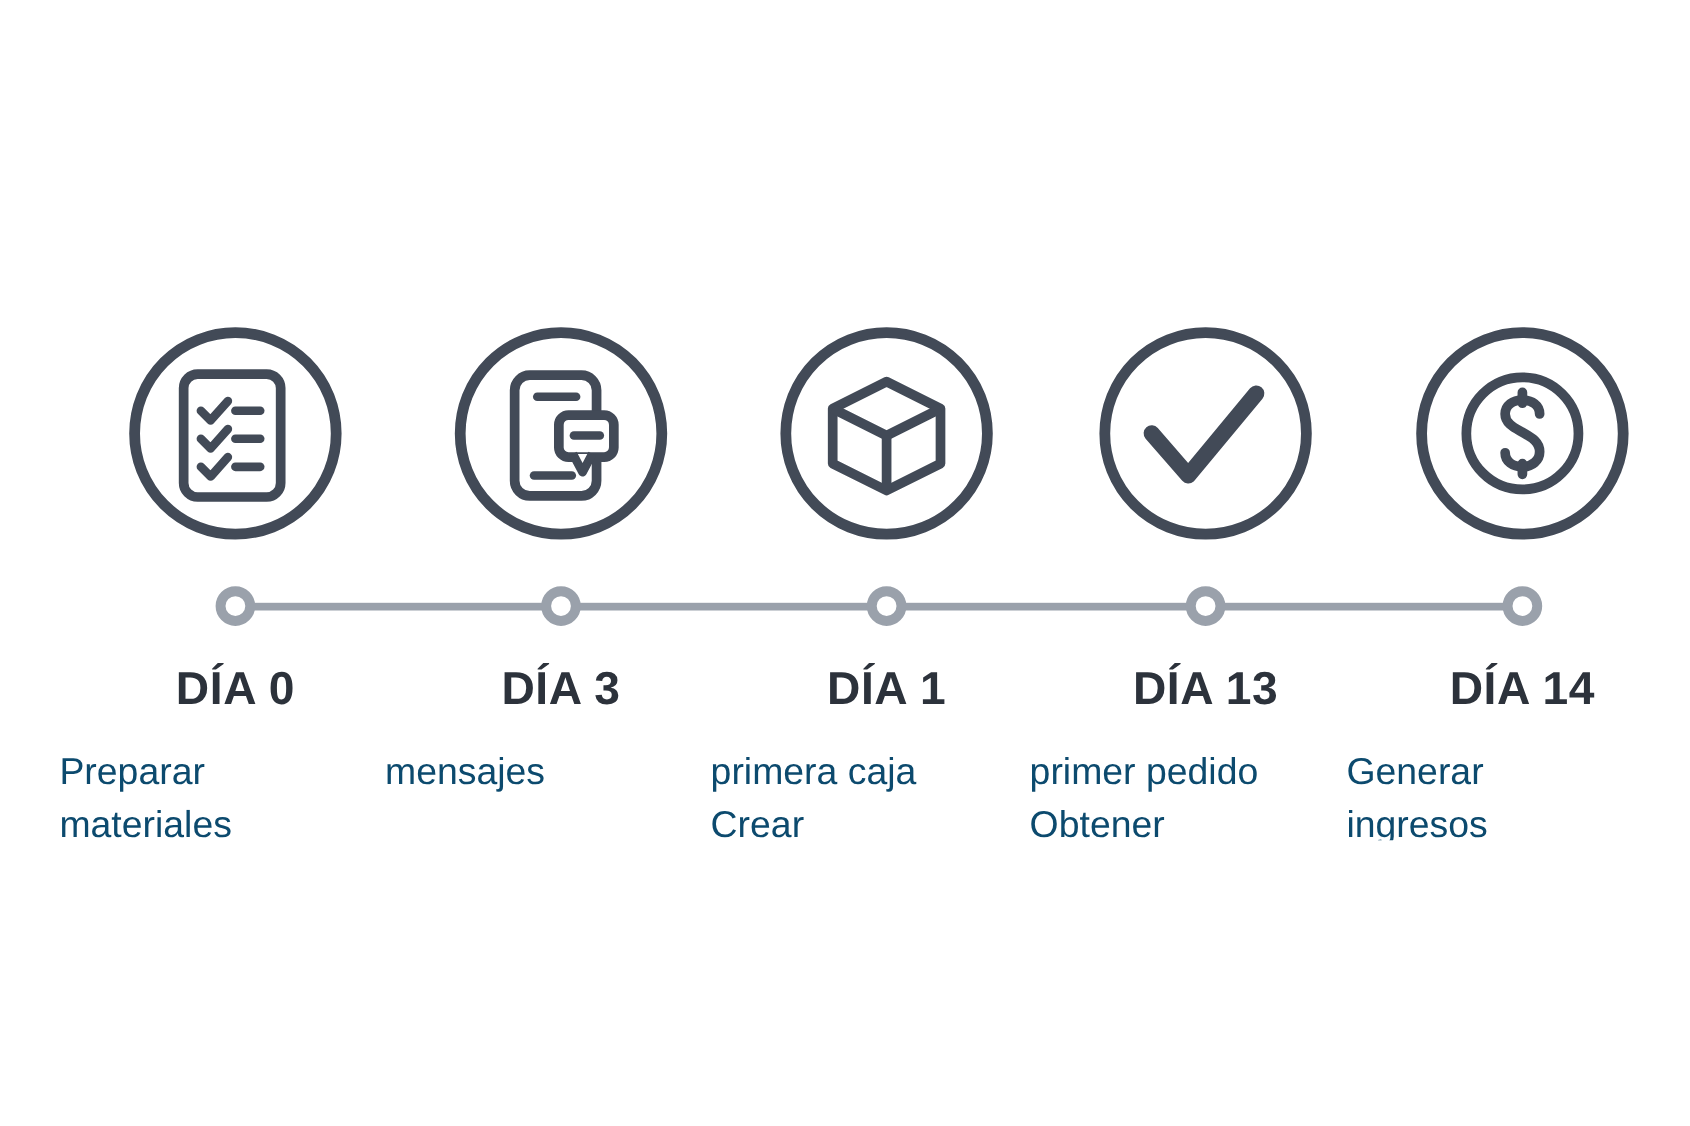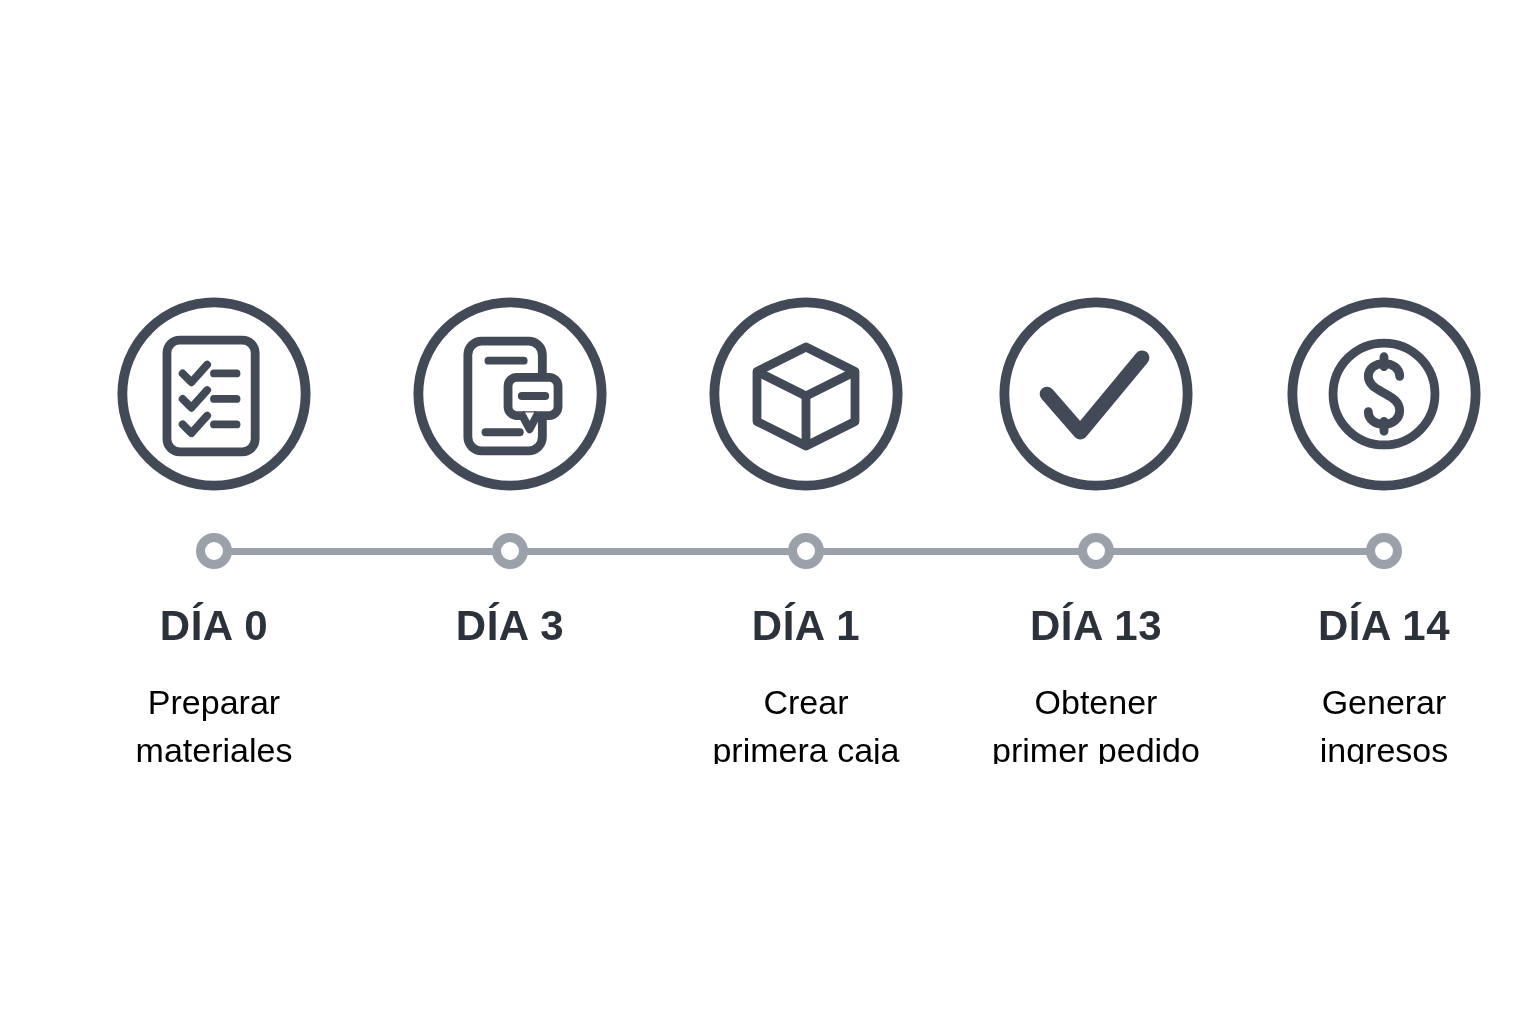--- a/index.html
+++ b/index.html
@@ -51,25 +51,24 @@
     font-weight: 700;
     line-height: 50px;
     color: #2c323b;
     letter-spacing: 0.5px;
   }
   .task {
     position: absolute;
     top: 678px;
     left: calc(var(--cx) - 160px);
     width: 320px;
-    text-align: center;
     font-size: 34px;
     line-height: 48px;
     font-weight: 400;
-    color: #000000;
+    color: #0c4a6e;
   }
   .task span { display: block; }
   svg { display: block; }
 </style>
 </head>
 <body>
 
 <div class="canvas">
 
   <div class="tl-line"></div>
@@ -103,52 +102,53 @@
         <line x1="78" y1="66" x2="114" y2="66" stroke="#424a57" stroke-width="8" stroke-linecap="round"></line>
         <line x1="75" y1="139" x2="110" y2="139" stroke="#424a57" stroke-width="8" stroke-linecap="round"></line>
         <rect x="98" y="83" width="51" height="39" rx="9" fill="#ffffff" stroke="#424a57" stroke-width="9"></rect>
         <path d="M111 119 L120 136 L129 119" fill="#ffffff" stroke="#424a57" stroke-width="8" stroke-linejoin="round"></path>
         <line x1="112" y1="102" x2="136" y2="102" stroke="#424a57" stroke-width="8" stroke-linecap="round"></line>
       </svg>
     </div>
     <div class="node"></div>
     <div class="day">DÍA 3</div>
     <div class="task">
+      <span>mensajes</span>
     </div>
   </div>
 
   <div class="ms" style="--cx:806px">
     <div class="icon-wrap">
       <svg viewBox="0 0 200 200" width="196" height="196">
         <circle cx="100" cy="100" r="93.5" fill="#ffffff" stroke="#424a57" stroke-width="10"></circle>
         <path d="M100 52 L150 77 L150 128 L100 153 L50 128 L50 77 Z" fill="none" stroke="#424a57" stroke-width="9" stroke-linejoin="round"></path>
         <path d="M50 77 L100 102 L150 77" fill="none" stroke="#424a57" stroke-width="9" stroke-linejoin="round"></path>
         <line x1="100" y1="102" x2="100" y2="153" stroke="#424a57" stroke-width="9"></line>
       </svg>
     </div>
     <div class="node"></div>
     <div class="day">DÍA 1</div>
     <div class="task">
+      <span>primera caja</span>
       <span>Crear</span>
-      <span>primera caja</span>
     </div>
   </div>
 
   <div class="ms" style="--cx:1096px">
     <div class="icon-wrap">
       <svg viewBox="0 0 200 200" width="196" height="196">
         <circle cx="100" cy="100" r="93.5" fill="#ffffff" stroke="#424a57" stroke-width="10"></circle>
         <path d="M50 100 L84 139 L147 63" fill="none" stroke="#424a57" stroke-width="15" stroke-linecap="round" stroke-linejoin="round"></path>
       </svg>
     </div>
     <div class="node"></div>
     <div class="day">DÍA 13</div>
     <div class="task">
+      <span>primer pedido</span>
       <span>Obtener</span>
-      <span>primer pedido</span>
     </div>
   </div>
 
   <div class="ms" style="--cx:1384px">
     <div class="icon-wrap">
       <svg viewBox="0 0 200 200" width="196" height="196">
         <circle cx="100" cy="100" r="93.5" fill="#ffffff" stroke="#424a57" stroke-width="10"></circle>
         <circle cx="100" cy="100" r="52" fill="none" stroke="#424a57" stroke-width="9"></circle>
         <path d="M116 82 C116 74 109 69 100 69 C91 69 84 74 84 82 C84 91 93 95 100 99 C107 103 116 107 116 117 C116 125 109 131 100 131 C91 131 84 126 84 118" fill="none" stroke="#424a57" stroke-width="9" stroke-linecap="round"></path>
         <path d="M100 62 L100 72 M100 128 L100 138" fill="none" stroke="#424a57" stroke-width="9" stroke-linecap="round"></path>

